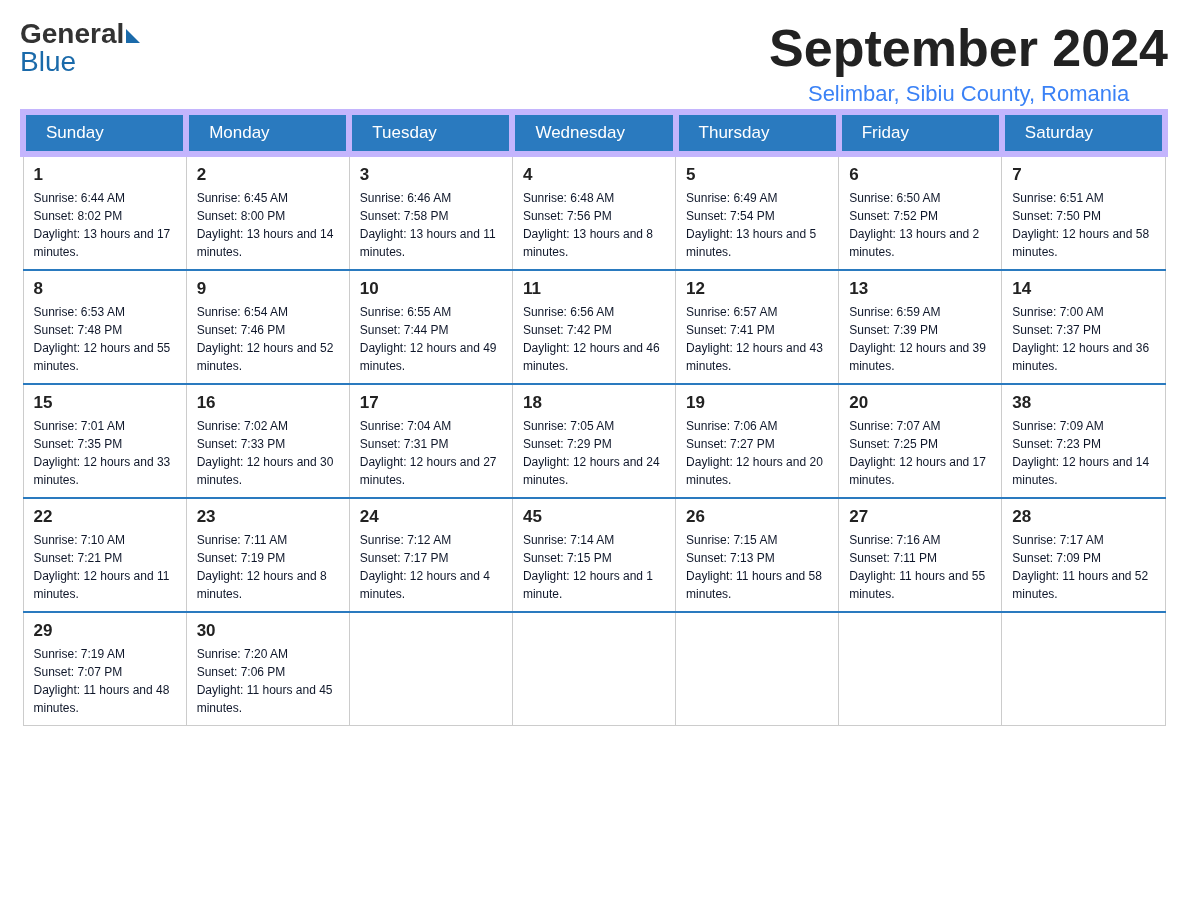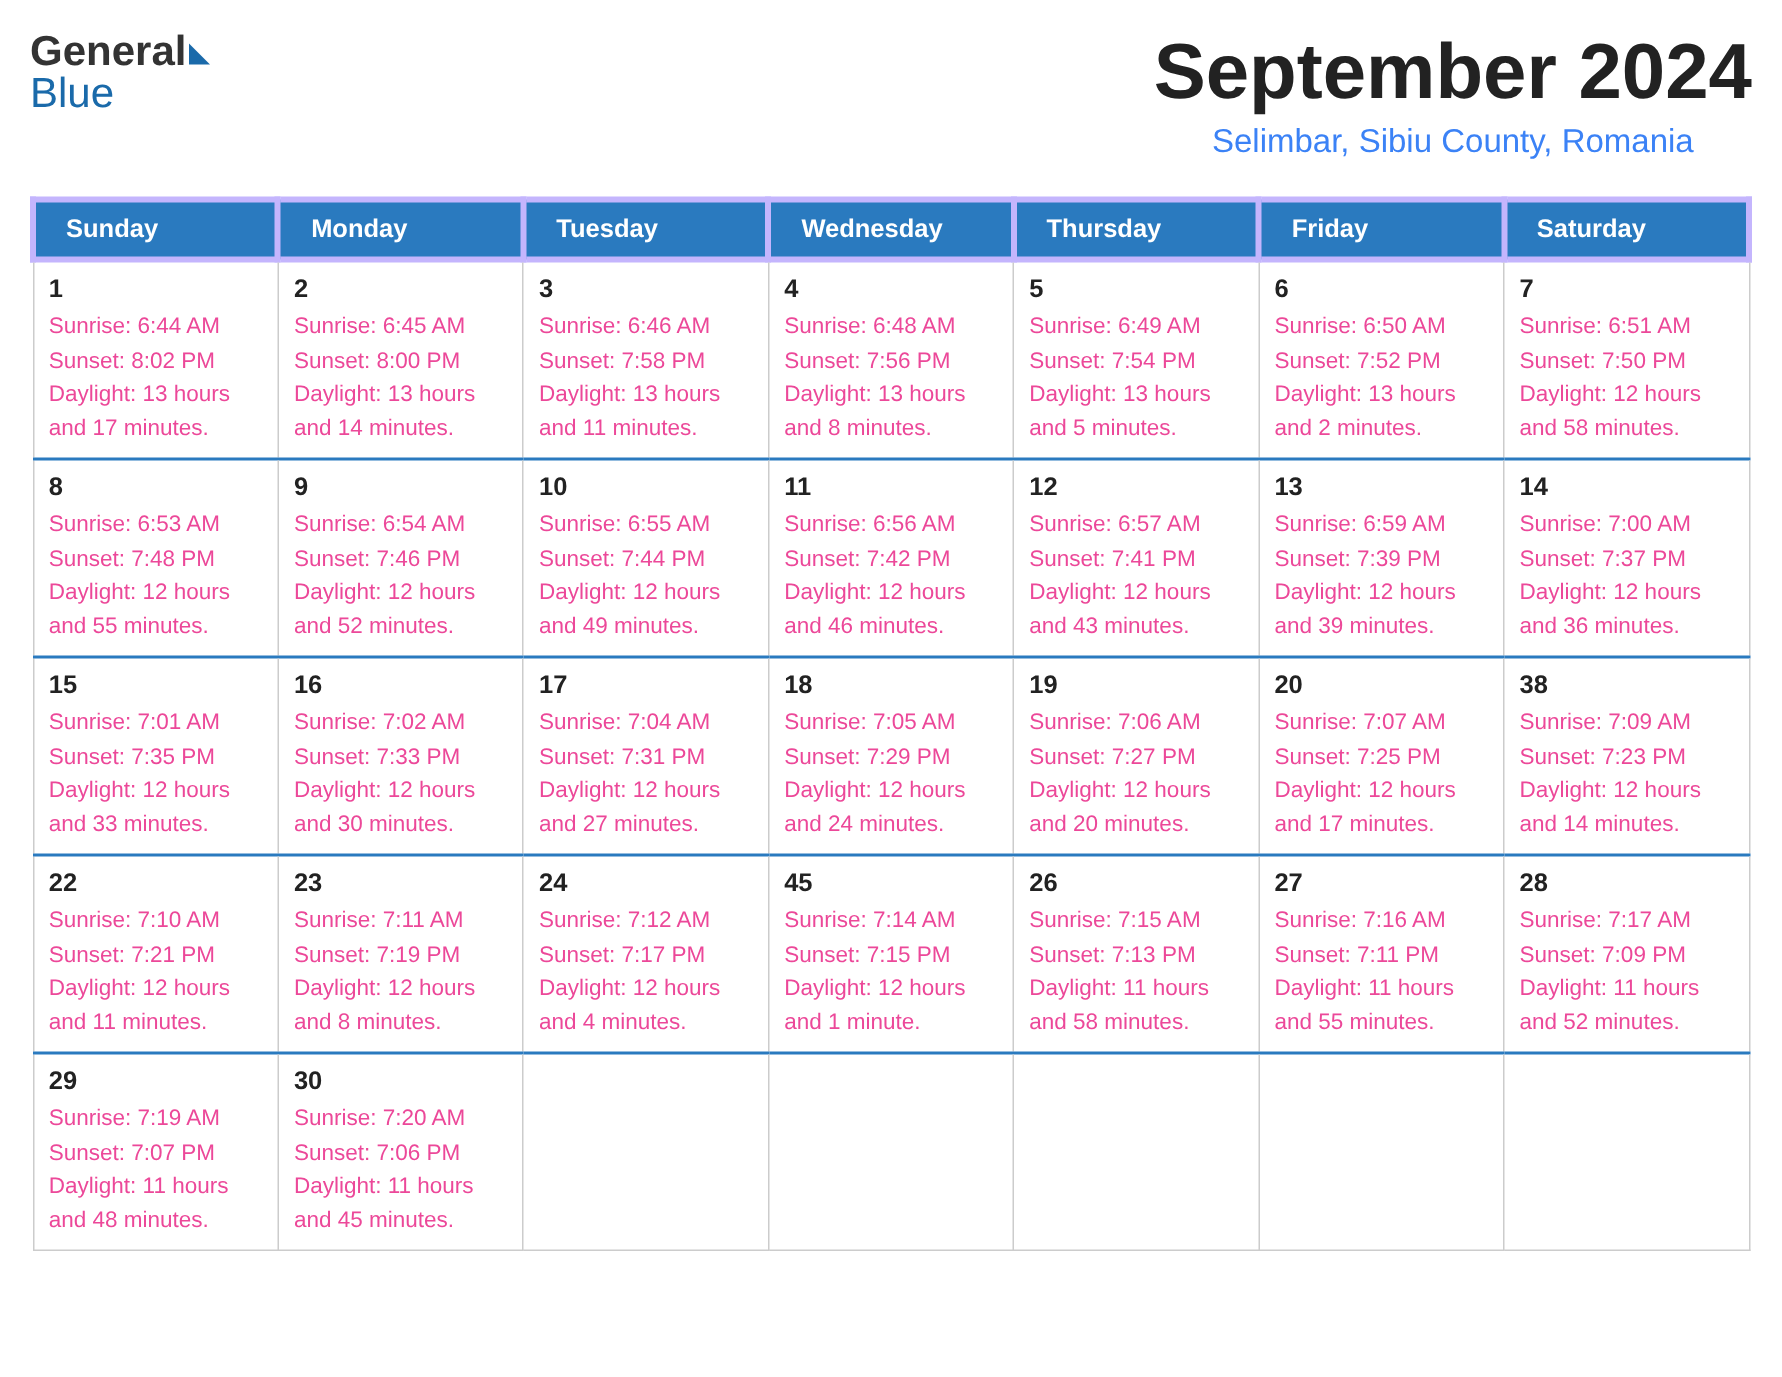--- a/index.html
+++ b/index.html
@@ -7,21 +7,21 @@
       font-family: Arial, sans-serif;
       background: #fff;
       padding: 20px;
       width: 1188px;
       min-height: 918px;
     }
     .header {
       display: flex;
       justify-content: space-between;
       align-items: flex-start;
-      margin-bottom: 24px;
+      margin-bottom: 2px;
     }
     .logo {
       display: flex;
       flex-direction: column;
       align-items: flex-start;
     }
     .logo-text-general {
       font-size: 28px;
       font-weight: bold;
       color: #333;
@@ -62,41 +62,41 @@
     }
     .calendar-table {
       width: 100%;
       border-collapse: collapse;
       border: 1px solid #aaa;
     }
     .calendar-table th {
       background-color: #2a7abf;
       color: #fff;
       font-size: 17px;
-      font-weight: bold;
+      font-weight: normal;
       padding: 8px 20px;
       text-align: left;
-      border: 4px solid #c4b5fd;
+      border: 6px solid #c4b5fd;
     }
     .calendar-table td {
       vertical-align: top;
       padding: 8px 10px;
       border: 1px solid #ccc;
       width: 14.28%;
       min-height: 100px;
     }
     .day-number {
       font-size: 17px;
       font-weight: bold;
       color: #222;
       margin-bottom: 4px;
     }
     .day-info {
-      font-size: 15px;
-      color: #ec4899;
+      font-size: 12px;
+      color: #0f172a;
       line-height: 1.5;
     }
     .empty-cell {
       background: #fff;
     }
     tr.week-row td {
       border-top: 2px solid #2a7abf;
     }
   </style>
 </head>

